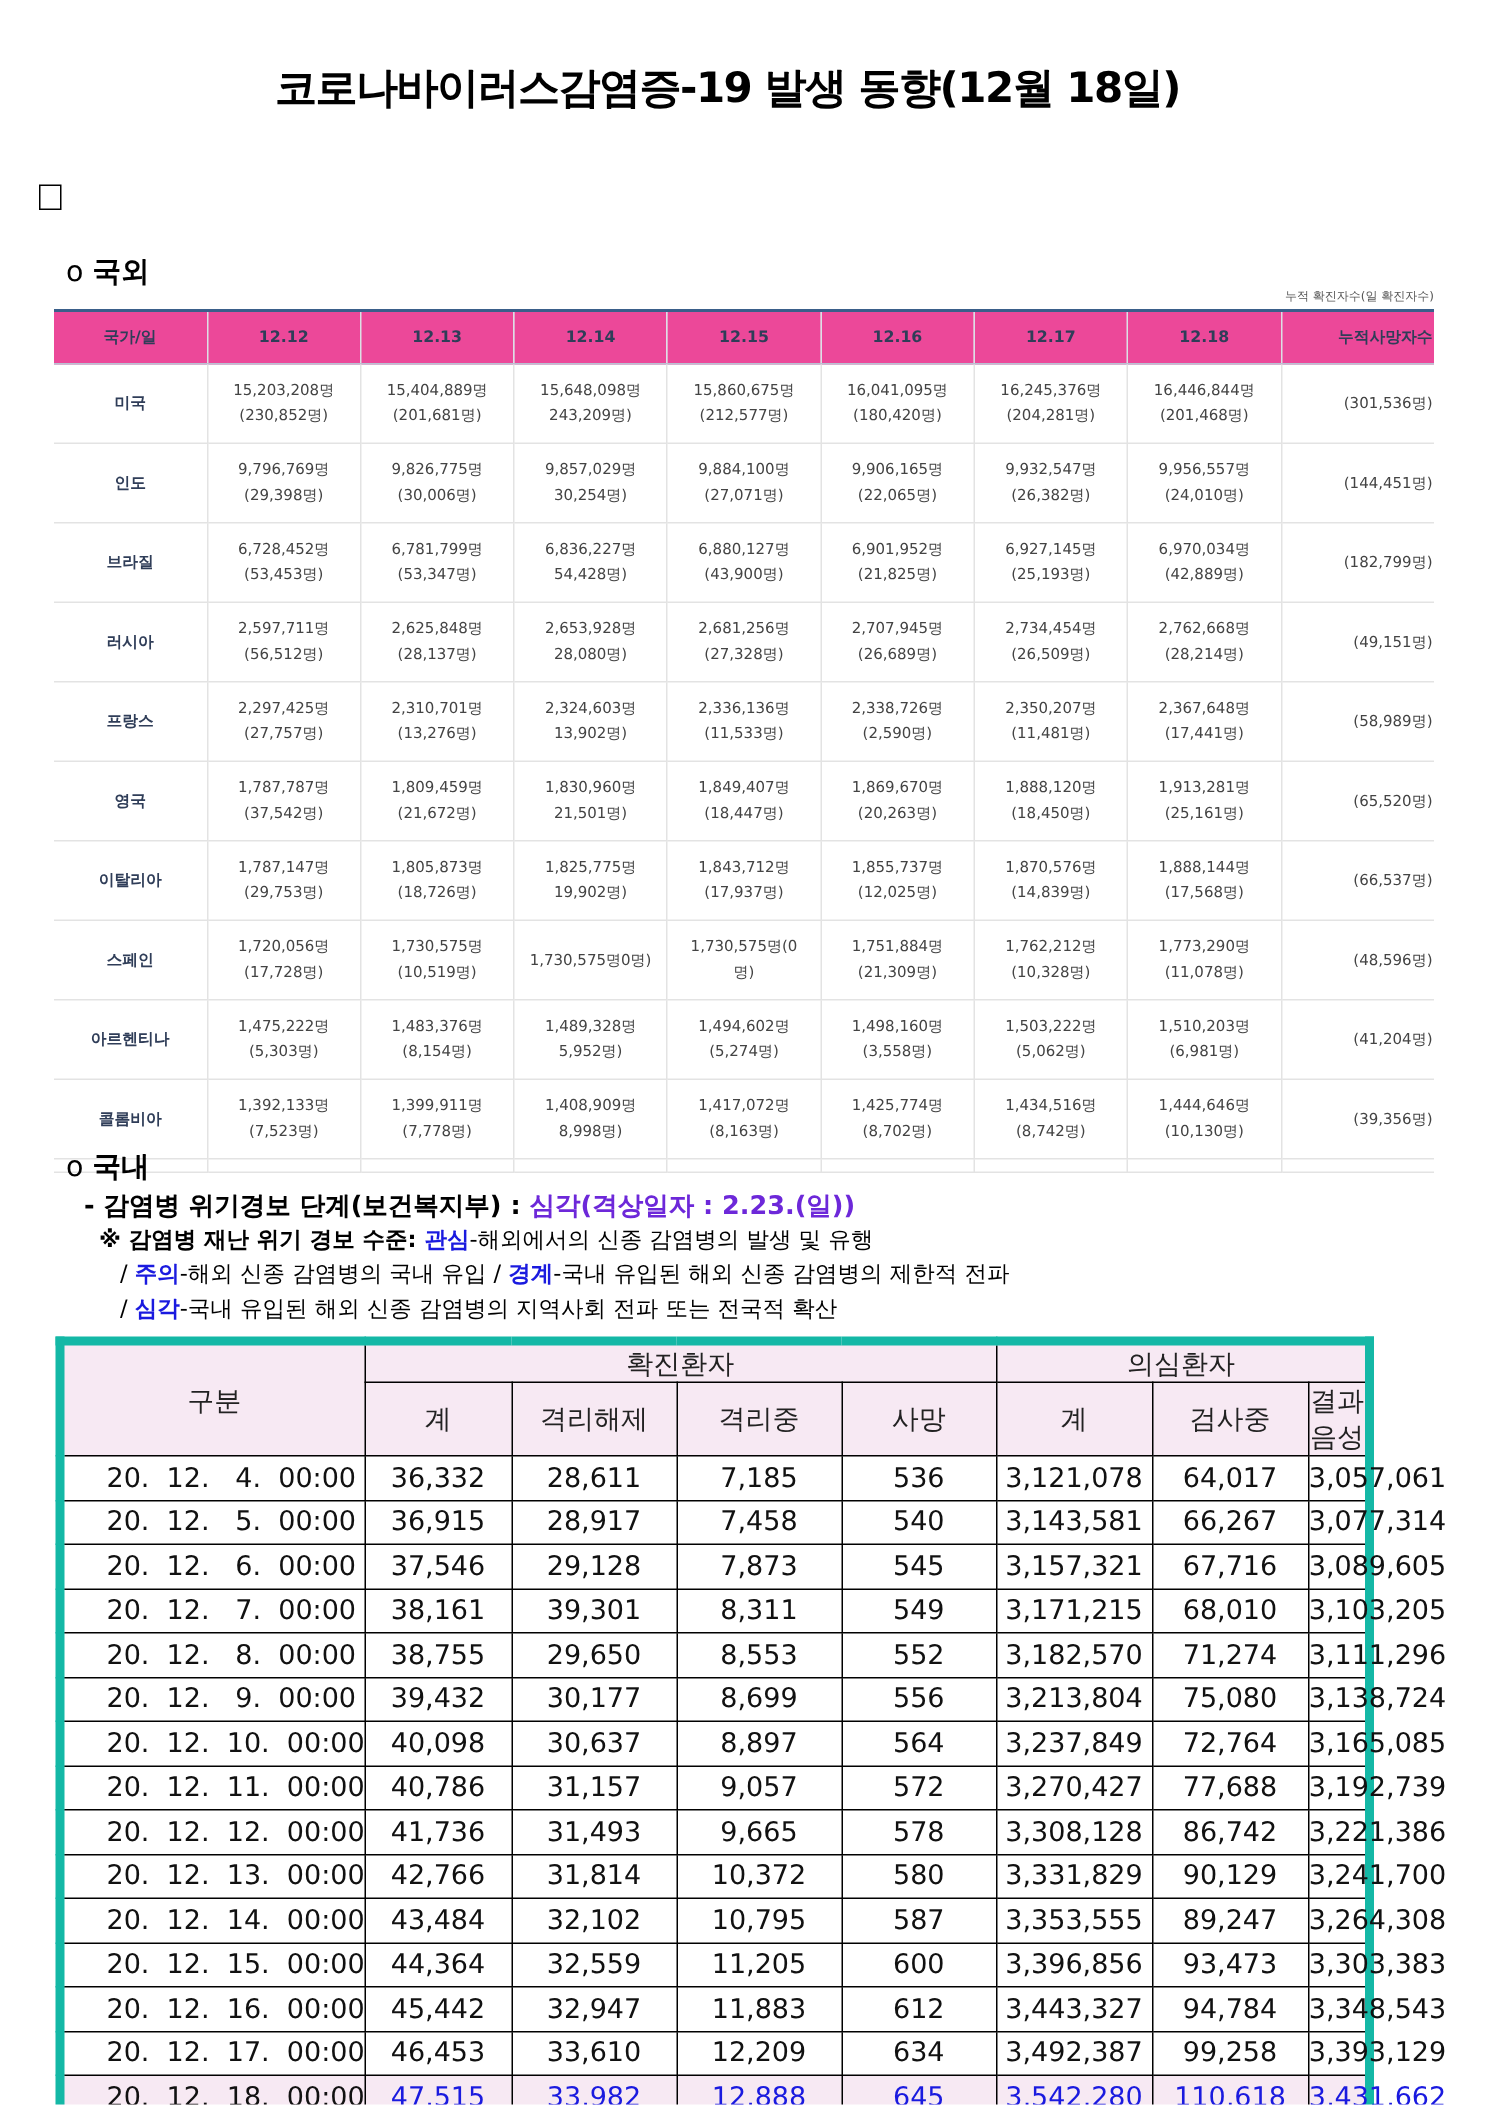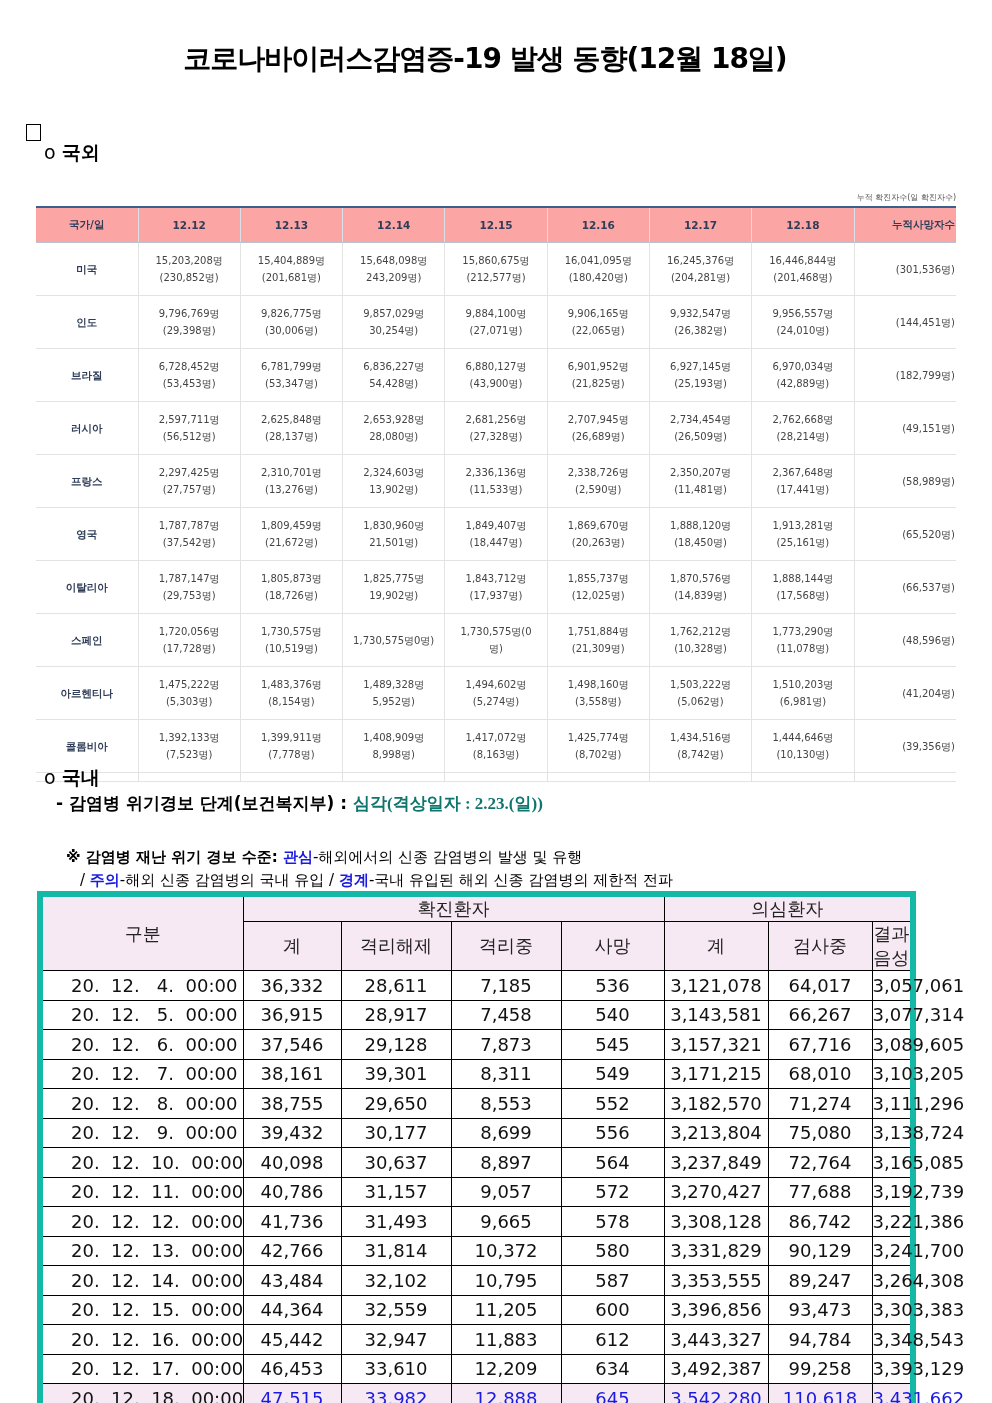--- a/index.html
+++ b/index.html
@@ -4,46 +4,46 @@
 <style>
   html, body { margin: 0; padding: 0; background: #ffffff; }
   body { width: 992px; height: 1403px; position: relative; overflow: hidden; font-family: "DejaVu Sans", "Liberation Sans", sans-serif; color: #000; }
   .title { position: absolute; top: 40px; left: 0; width: 970px; text-align: center; font-size: 28px; font-weight: bold; letter-spacing: -1px; }
   .sec1 { position: absolute; top: 122px; left: 26px; font-size: 19px; font-weight: bold; }
   .sec1 .box { display: inline-block; width: 13px; height: 15px; border: 1.5px solid #000; margin-right: 10px; vertical-align: -1px; }
   .sub { position: absolute; font-size: 19px; font-weight: bold; }
   .sub .o { font-weight: normal; margin-right: 6px; }
   .note-right { position: absolute; top: 192px; right: 36px; font-size: 8px; color: #555; }
   table.intl { position: absolute; top: 206px; left: 36px; width: 920px; border-collapse: collapse; table-layout: fixed; border-top: 2px solid #3a5f8a; }
-  table.intl th { background: #fca5a5; color: #2f3d58; font-size: 10.5px; font-weight: bold; height: 32px; border-right: 1px solid #dcdfe5; border-bottom: 1px solid #b8c3d3; }
+  table.intl th { background: #ec4899; color: #2f3d58; font-size: 10.5px; font-weight: bold; height: 32px; border-right: 1px solid #dcdfe5; border-bottom: 1px solid #b8c3d3; }
   table.intl td { font-size: 10px; color: #444; text-align: center; height: 50px; border-right: 1px solid #e3e3e3; border-bottom: 1px solid #e3e3e3; line-height: 17px; }
   table.intl td.country { color: #2f3d58; font-weight: bold; font-size: 10.5px; }
   table.intl th:last-child, table.intl td:last-child { border-right: none; text-align: right; }
   table.intl tr.stub td { height: 6px; }
   .alert { position: absolute; top: 792px; left: 56px; font-size: 17px; font-weight: bold; }
-  .alert .red { color: #0f766e; font-family: Liberation Serif, serif; }
-  .lvl { position: absolute; font-size: 15px; margin-top: 31px; }
+  .alert .red { color: #6d28d9; }
+  .lvl { position: absolute; font-size: 15px; }
   .lvl .b { color: #1a1adf; font-weight: bold; }
   table.dom { position: absolute; top: 891px; left: 37px; width: 879px; border-collapse: collapse; table-layout: fixed; border: 6px solid #14b8a6; }
   table.dom th { background: #f7e9f3; font-weight: normal; font-size: 18px; border: 1px solid #000; height: 24px; padding: 0; color: #222; }
   table.dom td { font-size: 18px; border: 1px solid #000; height: 28.5px; padding: 0; text-align: center; color: #111; }
   table.dom td.date { text-align: left; padding-left: 28px; white-space: pre; }
   table.dom tr.last td { background: #f7e9f3; margin-top: 36px; }
   table.dom tr.last td.num { color: #1a1adf; font-weight: normal; }
 </style>
 </head>
 <body>
 
 <div class="title">코로나바이러스감염증-19 발생 동향(12월 18일)</div>
 
 <div class="sec1">
   <span class="box"></span>
 </div>
 
-<div class="sub" style="top:140px; left:44px;">
+<div class="sub" style="top:168px; left:44px;">
   <span class="o">ο</span><span>국외</span>
 </div>
 
 <div class="note-right">누적 확진자수(일 확진자수)</div>
 
 <table class="intl">
   <colgroup>
     <col style="width:102px">
       <col>
       <col>

